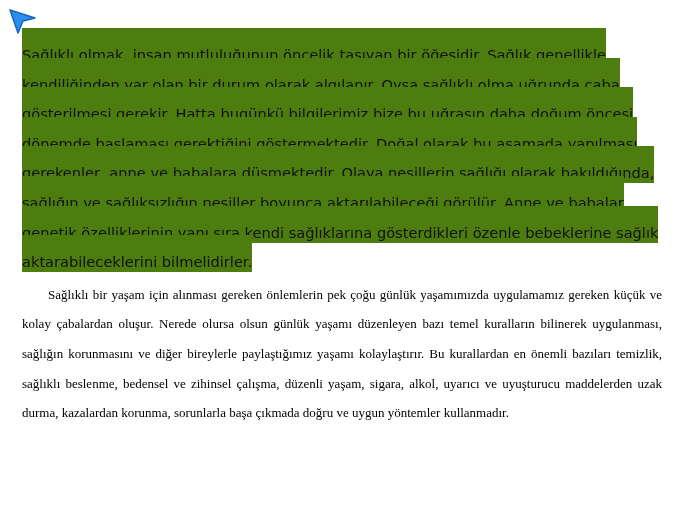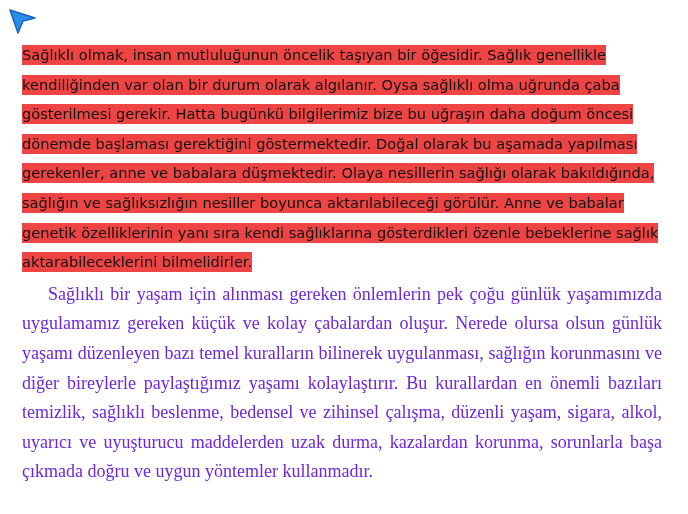--- a/index.html
+++ b/index.html
@@ -44,30 +44,30 @@
   }
   
   .para.selected {
     font-family: "DejaVu Sans", sans-serif;
     font-size: 14.6px;
     line-height: 29.6px;
     color: #111111;
     text-align: left;
   }
   .para.selected .hl {
-    background: #ef4444;
+    background: #4d7c0f;
     box-decoration-break: clone;
     -webkit-box-decoration-break: clone;
-    padding: 1px 0 2px 0;
+    padding: 18px 0 2px 0;
   }
   .para.second {
     font-family: "Liberation Serif", serif;
-    font-size: 18px;
+    font-size: 13px;
     line-height: 29.6px;
-    color: #6d28d9;
+    color: #000000;
     text-align: justify;
     margin-top: 3px;
     text-indent: 26px;
   }
 </style>
 </head>
 <body>
 
 <div id="page">
 

